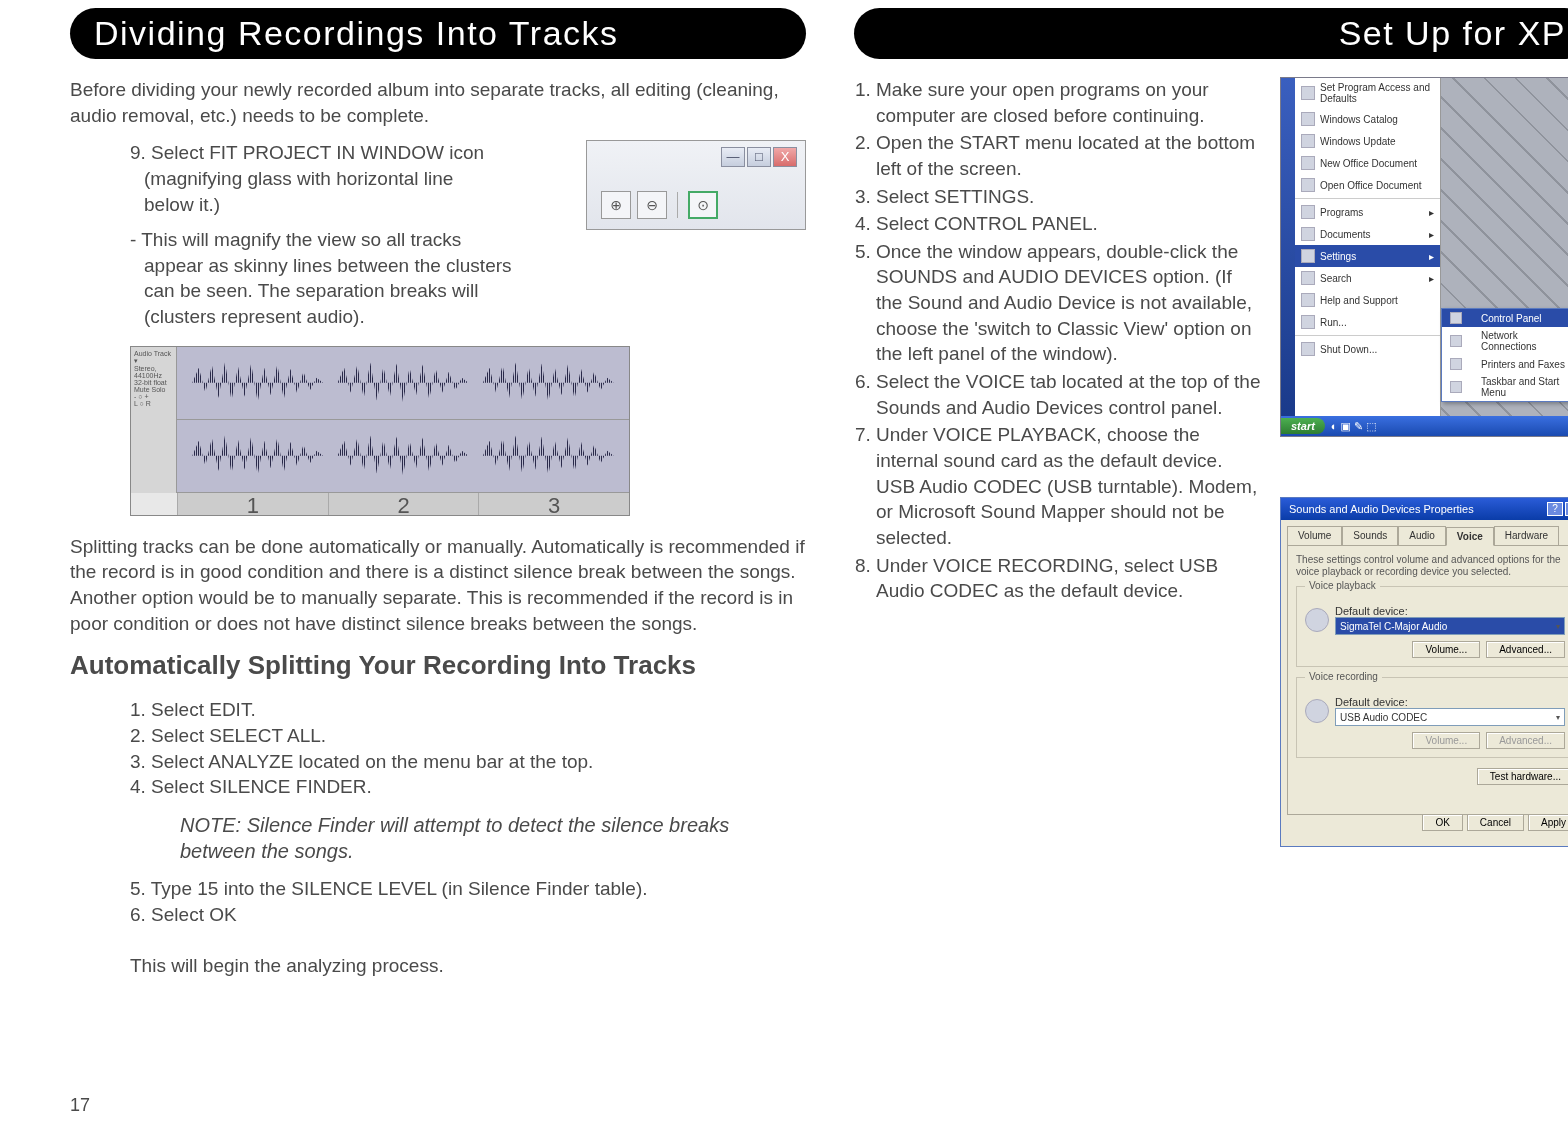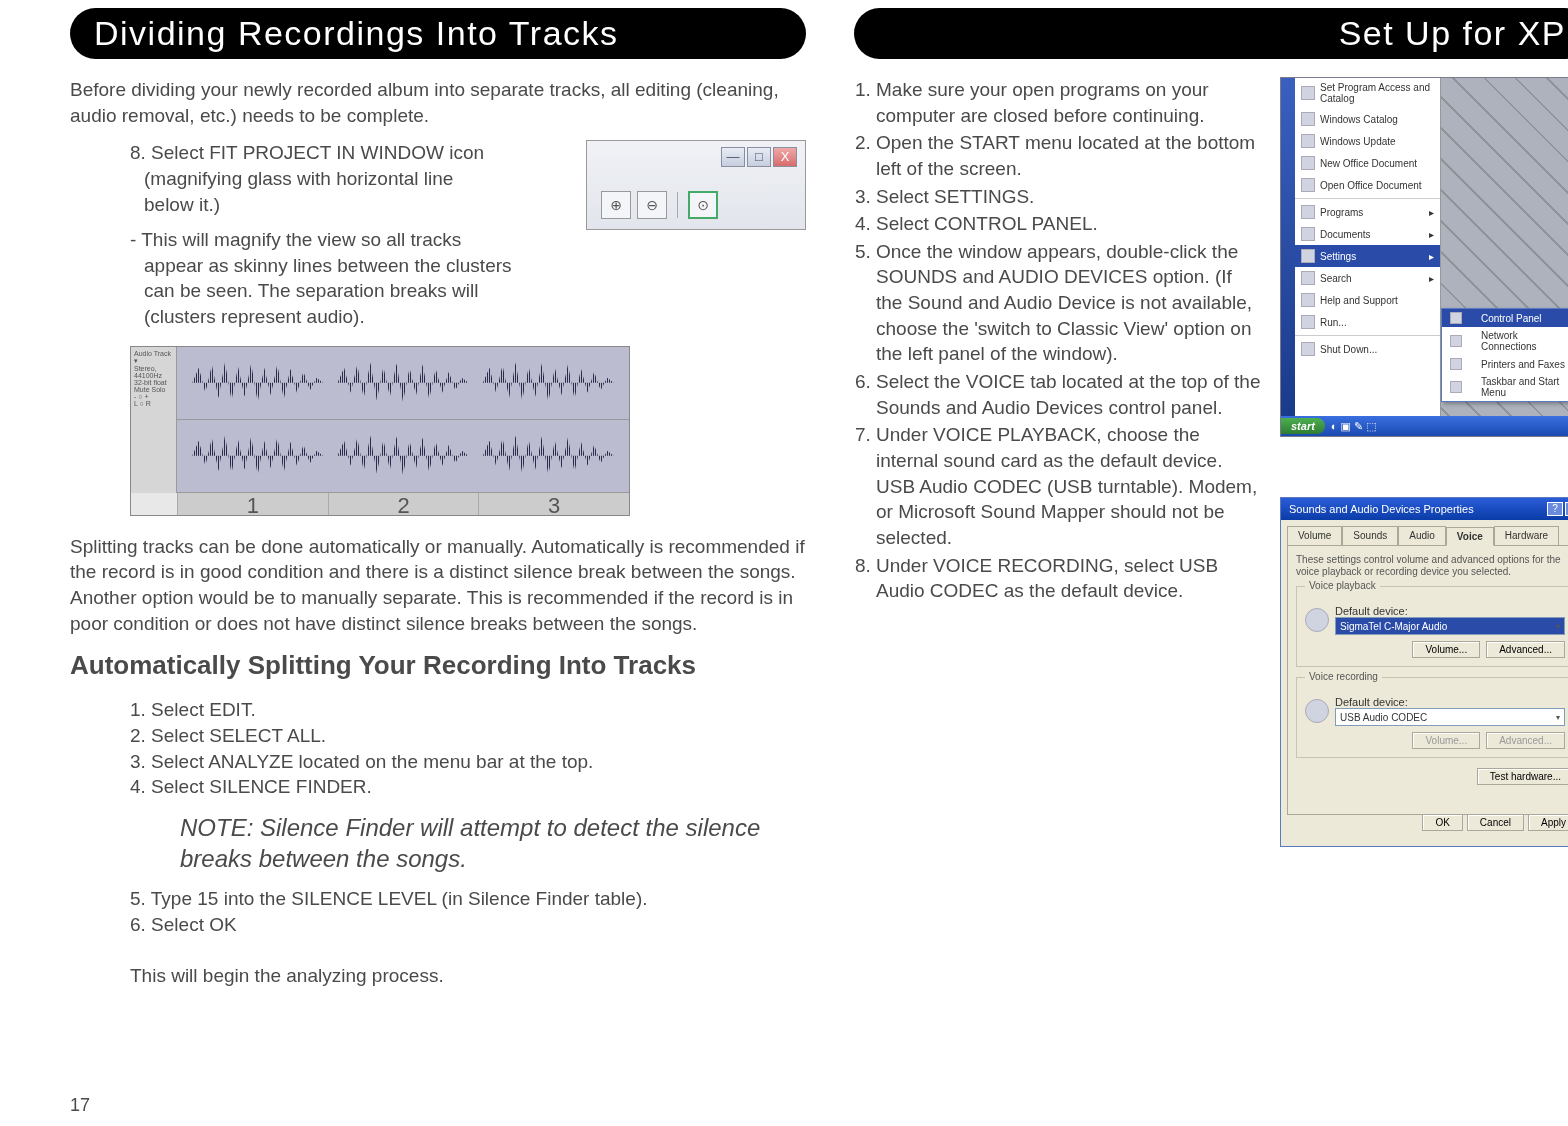--- a/index.html
+++ b/index.html
@@ -48,21 +48,21 @@
     .indent-list .item { margin-bottom: 6px; }
     .sub-indent { margin-left: 14px; display: block; }
     .section-heading {
       font-size: 26px;
       margin: 14px 0 16px 0;
       color: #4a4a4a;
     }
     .note {
       font-style: italic;
       margin: 12px 0 12px 110px;
-      font-size: 24px;
+      font-size: 20px;
       line-height: 1.3;
     }
     .toolbar-illus {
       float: right;
       width: 220px;
       height: 90px;
       border: 1px solid #999;
       margin: 0 0 6px 10px;
       background: linear-gradient(#f0f2f6,#e2e5ec);
       position: relative;
@@ -253,21 +253,21 @@
       <div class="tools">
         <div class="btn">⊕</div>
         <div class="btn">⊖</div>
         <div class="sep"></div>
         <div class="btn active">⊙</div>
       </div>
     </div>
 
     <div class="indent-list">
       <div class="item">
-        <span>8. Select FIT PROJECT IN WINDOW icon</span><br>
+        <span>9. Select FIT PROJECT IN WINDOW icon</span><br>
         <span class="sub-indent">(magnifying glass with horizontal line</span>
         <span class="sub-indent">below it.)</span>
       </div>
       <div class="item" style="margin-top:10px">
         <span>- This will magnify the view so all tracks</span><br>
         <span class="sub-indent">appear as skinny lines between the clusters</span>
         <span class="sub-indent">can be seen. The separation breaks will</span>
         <span class="sub-indent">(clusters represent audio).</span>
       </div>
     </div>
@@ -333,21 +333,21 @@
       </div>
 
       <div class="img-col">
 
         <div class="xp-menu">
           <div class="xp-diamond"></div>
           <div class="xp-leftbar"></div>
           <div class="xp-panel">
             <div class="row">
                 <span class="ic"></span>
-                <span>Set Program Access and Catalog</span>
+                <span>Set Program Access and Defaults</span>
               </div>
             <div class="row">
                 <span class="ic"></span>
                 <span>Windows Catalog</span>
               </div>
             <div class="row">
                 <span class="ic"></span>
                 <span>Windows Update</span>
               </div>
             <div class="row">

